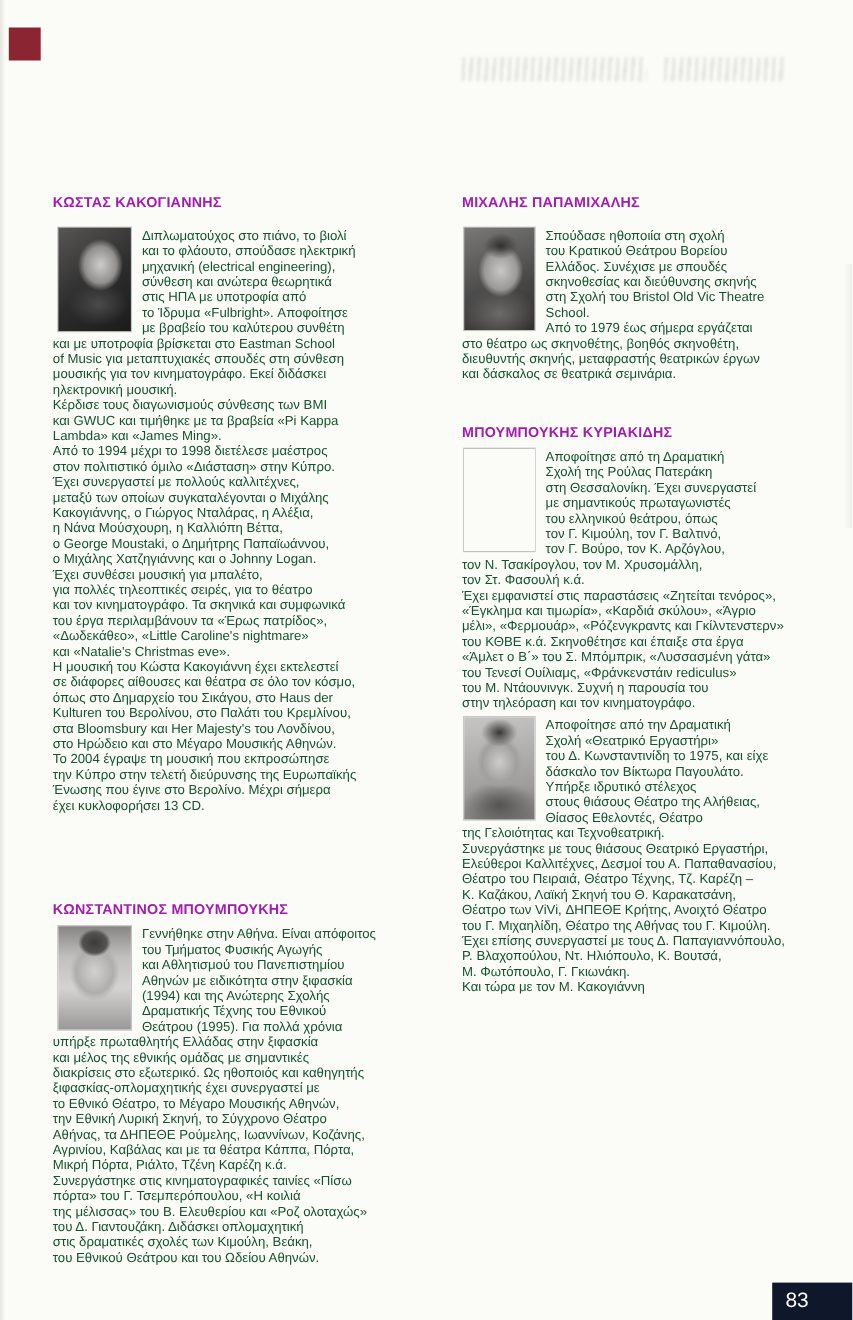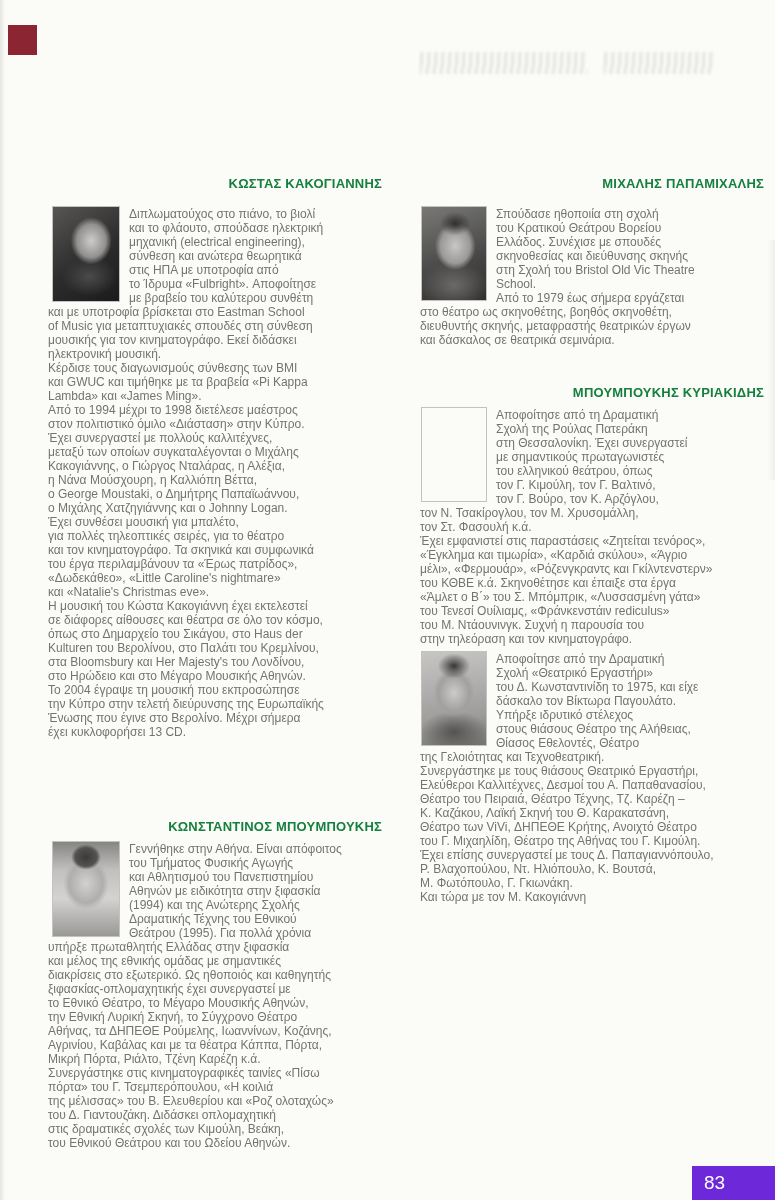--- a/index.html
+++ b/index.html
@@ -25,21 +25,21 @@
     background:repeating-linear-gradient(92deg,rgba(158,166,152,.6) 0 3px,rgba(255,255,255,0) 3px 7px);}
   .ghost .w1{width:168px;}
   .ghost .w2{width:108px;}
 
   .col{position:absolute;top:0;}
   .col-left{left:48px;width:334px;}
   .col-right{left:420px;width:344px;}
 
   h2.bio-name{
     margin:0;font-size:13px;line-height:15px;font-weight:bold;
-    color:#15803d;letter-spacing:.2px;text-align:right;
+    color:#a21caf;letter-spacing:.2px;
   }
   .col-left  .sec-1 h2{margin-top:176px;}
   .col-left  .sec-2 h2{margin-top:80px;}
   .col-right .sec-1 h2{margin-top:176px;}
   .col-right .sec-2 h2{margin-top:38px;}
   .col-right .sec-3 h2{margin-top:41px;}
 
   .bio{margin-top:16px;}
   .sec-2 .bio{margin-top:8px;}
   .col-right .sec-3 .bio{margin-top:6px;}
@@ -70,28 +70,28 @@
     radial-gradient(40% 32% at 50% 44%,#d9d2c6 0%,#b0a698 58%,rgba(120,115,108,0) 78%),
     radial-gradient(70% 28% at 50% 88%,#2f2d2a 0%,rgba(47,45,42,0) 72%),
     linear-gradient(200deg,#d4d2cе 0%,#bdbab5 40%,#8e8b86 100%);}
   .p-emma{background:
     radial-gradient(32% 17% at 50% 15%,#3a3630 0%,rgba(58,54,48,0) 80%),
     radial-gradient(42% 34% at 50% 44%,#d3cabc 0%,#ab9f90 58%,rgba(120,112,102,0) 78%),
     radial-gradient(70% 30% at 50% 86%,#57534d 0%,rgba(87,83,77,0) 75%),
     linear-gradient(170deg,#c9c6c1 0%,#a09c96 70%,#77736d 100%);}
 
   .bio-text{
-    font-size:12px;line-height:14px;color:#737373;
+    font-size:12px;line-height:14px;color:#14532d;
     white-space:pre-line;
   }
 
   
   .page-num-box{
-    position:absolute;right:0;bottom:0;width:83px;height:34px;
-    background:#6d28d9;
+    position:absolute;right:0;bottom:0;width:73px;height:34px;
+    background:#0f172a;
   }
   .page-num{
     position:absolute;left:12px;top:7px;
     font-size:19px;line-height:20px;color:#ffffff;
   }
 </style>
 </head>
 <body>
 
 <div class="edge-left"></div>

